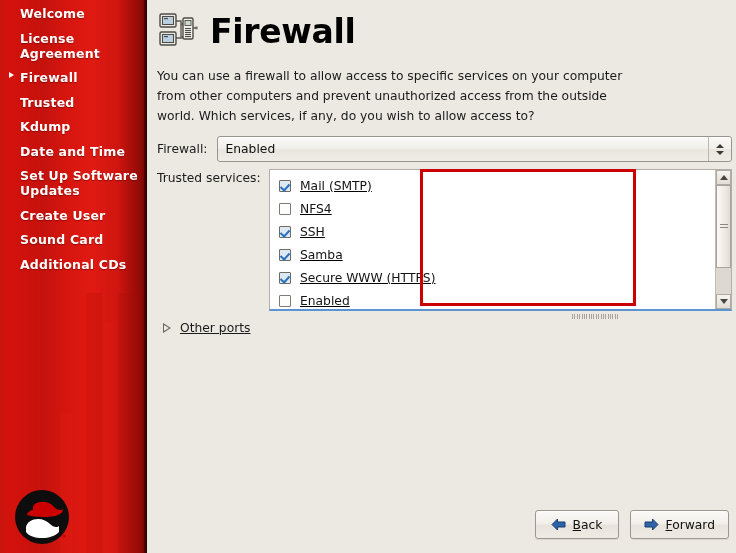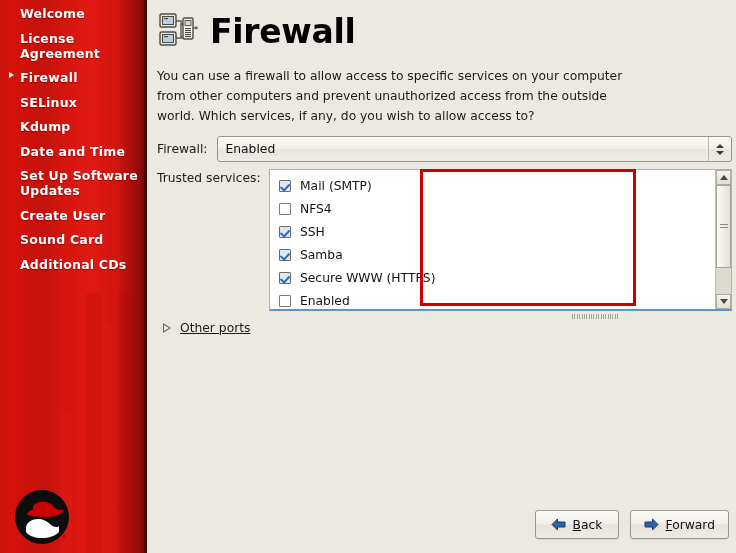--- a/index.html
+++ b/index.html
@@ -196,20 +196,21 @@
     border: 1px solid #b4afa6;
     border-bottom: 2px solid #5a94d1;
     box-sizing: border-box;
     overflow: hidden;
   }
   .ts-list {
     position: absolute;
     left: 0; top: 0;
     width: 443px;
     padding: 4px 0 0 0;
+    text-decoration: underline;
   }
   .svc-row {
     display: flex;
     align-items: center;
     height: 23px;
     padding-left: 9px;
     cursor: default;
   }
   .cb {
     width: 12px; height: 12px;
@@ -402,21 +403,21 @@
       <div class="nav-item">
         
         <span>License Agreement</span>
       </div>
       <div class="nav-item active">
         <span class="bullet"></span>
         <span>Firewall</span>
       </div>
       <div class="nav-item">
         
-        <span>SELinux</span>
+        <span>Trusted</span>
       </div>
       <div class="nav-item">
         
         <span>Kdump</span>
       </div>
       <div class="nav-item">
         
         <span>Date and Time</span>
       </div>
       <div class="nav-item">

